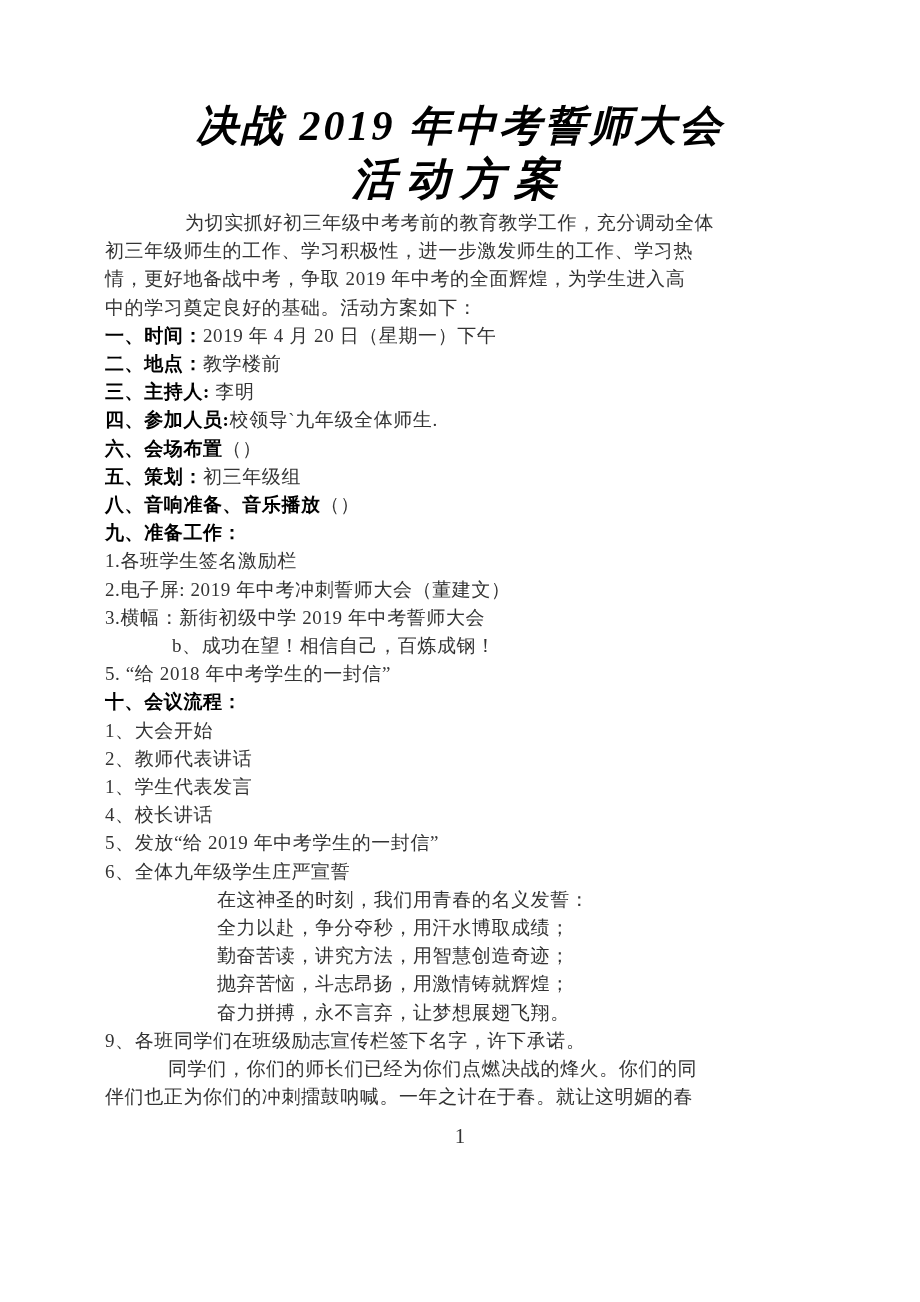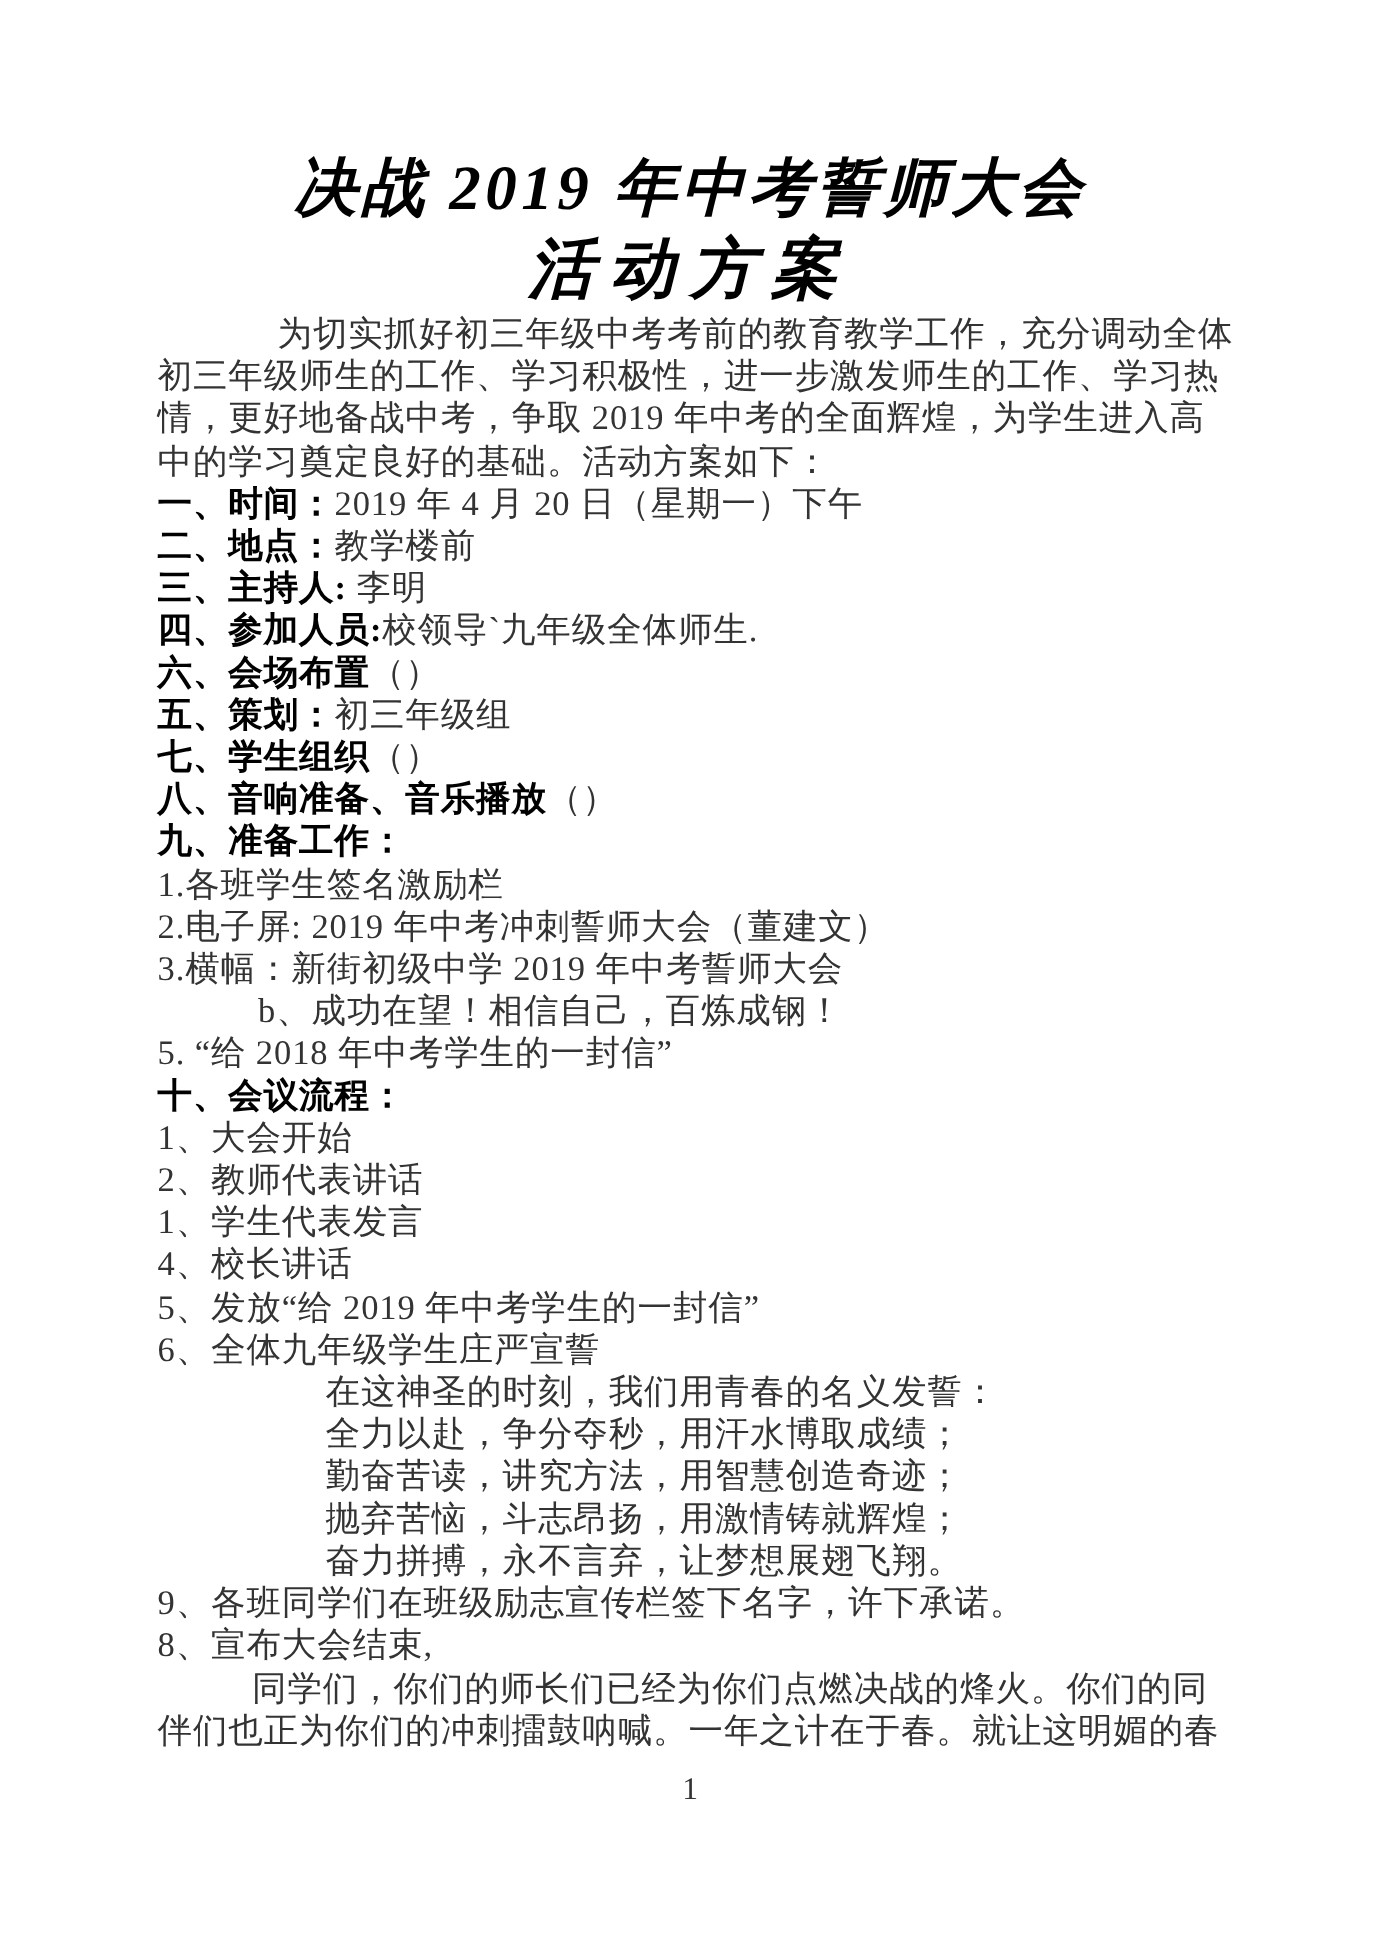--- a/index.html
+++ b/index.html
@@ -33,21 +33,21 @@
     font-size: 44px;
     line-height: 48px;
     font-weight: 900;
     font-style: italic;
     letter-spacing: 10px;
     color: #000000;
     white-space: nowrap;
   }
   .body-text {
     margin: 5px 100px 0 105px;
-    font-size: 23px;
+    font-size: 19px;
     line-height: 28.2px;
     letter-spacing: 0.6px;
   }
   .text-line {
     white-space: nowrap;
   }
   .bold-label {
     font-weight: bold;
     color: #000000;
   }
@@ -97,23 +97,20 @@
       <div class="text-line">
     <span class="bold-label">四、参加人员:</span><span>校领导`九年级全体师生.</span>
   </div>
       <div class="text-line">
     <span class="bold-label">六、会场布置</span><span>（）</span>
   </div>
       <div class="text-line">
     <span class="bold-label">五、策划：</span><span>初三年级组</span>
   </div>
       <div class="text-line">
-    <span class="bold-label">七、学生组织</span><span>（）</span>
-  </div>
-      <div class="text-line">
     <span class="bold-label">八、音响准备、音乐播放</span><span>（）</span>
   </div>
       <div class="text-line">
     <span class="bold-label">九、准备工作：</span><span></span>
   </div>
       <div class="text-line">
     <span>1.各班学生签名激励栏</span>
   </div>
       <div class="text-line">
     <span>2.电子屏: 2019 年中考冲刺誓师大会（董建文）</span>
@@ -159,23 +156,20 @@
   </div>
       <div class="text-line indent-oath">
     <span>抛弃苦恼，斗志昂扬，用激情铸就辉煌；</span>
   </div>
       <div class="text-line indent-oath">
     <span>奋力拼搏，永不言弃，让梦想展翅飞翔。</span>
   </div>
       <div class="text-line">
     <span>9、各班同学们在班级励志宣传栏签下名字，许下承诺。</span>
   </div>
-      <div class="text-line">
-    <span>8、宣布大会结束,</span>
-  </div>
       <div class="text-line indent-para2">
     <span>同学们，你们的师长们已经为你们点燃决战的烽火。你们的同</span>
   </div>
       <div class="text-line">
     <span>伴们也正为你们的冲刺擂鼓呐喊。一年之计在于春。就让这明媚的春</span>
   </div>
     </div>
 
   <div class="page-number">1</div>
 

